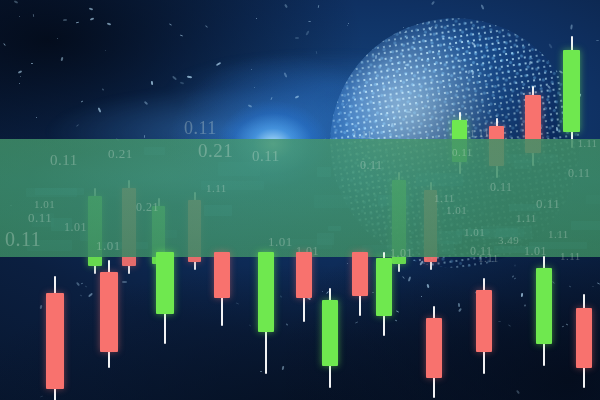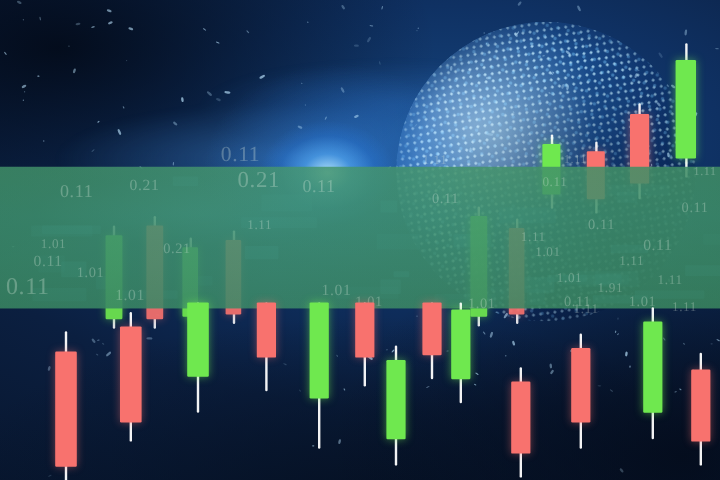--- a/index.html
+++ b/index.html
@@ -393,21 +393,21 @@
       <span class="num" style="left: 352px; top: 128px; font-size: 11px;">1.11</span>
       <span class="num" style="left: 360px; top: 158px; font-size: 12px;">0.11</span>
       <span class="num" style="left: 390px; top: 246px; font-size: 12px;">1.01</span>
       <span class="num" style="left: 434px; top: 192px; font-size: 11px;">1.11</span>
       <span class="num" style="left: 446px; top: 204px; font-size: 11px;">1.01</span>
       <span class="num" style="left: 452px; top: 146px; font-size: 11px;">0.11</span>
       <span class="num" style="left: 464px; top: 226px; font-size: 11px;">1.01</span>
       <span class="num" style="left: 470px; top: 244px; font-size: 12px;">0.11</span>
       <span class="num" style="left: 478px; top: 252px; font-size: 11px;">1.11</span>
       <span class="num" style="left: 490px; top: 180px; font-size: 12px;">0.11</span>
-      <span class="num" style="left: 498px; top: 234px; font-size: 11px;">1.91</span>
+      <span class="num" style="left: 498px; top: 234px; font-size: 11px;">3.49</span>
       <span class="num" style="left: 516px; top: 212px; font-size: 11px;">1.11</span>
       <span class="num" style="left: 524px; top: 244px; font-size: 12px;">1.01</span>
       <span class="num" style="left: 536px; top: 196px; font-size: 13px;">0.11</span>
       <span class="num" style="left: 548px; top: 228px; font-size: 11px;">1.11</span>
       <span class="num" style="left: 560px; top: 250px; font-size: 11px;">1.11</span>
       <span class="num" style="left: 568px; top: 166px; font-size: 12px;">0.11</span>
       <span class="num" style="left: 470px; top: 128px; font-size: 10px;">1.11</span>
       <span class="num" style="left: 578px; top: 138px; font-size: 10px;">1.11</span>
     </div>
 

